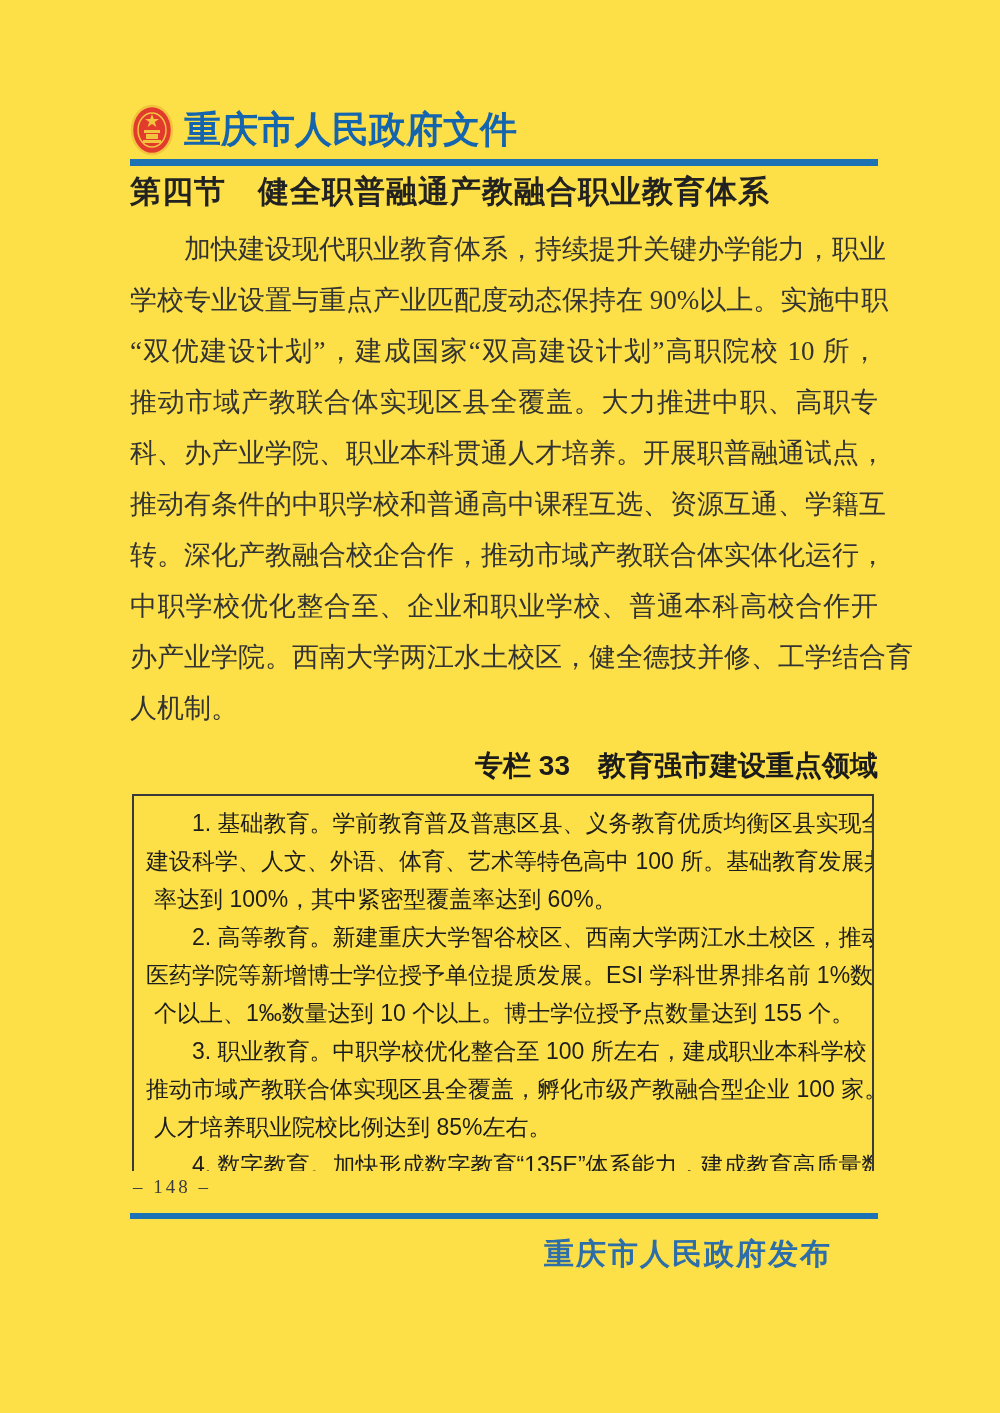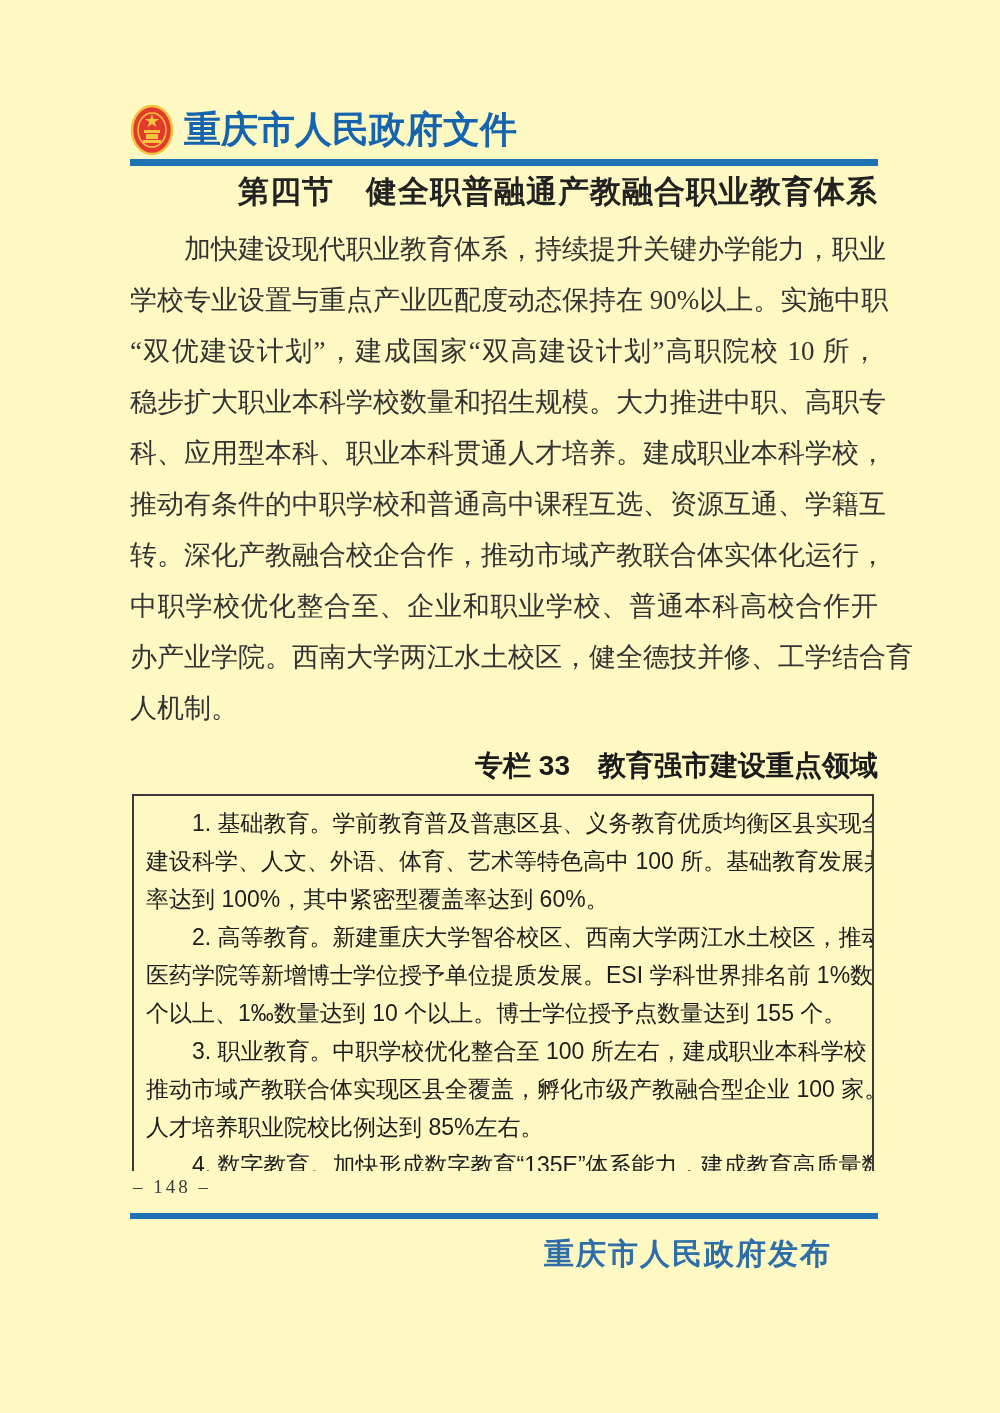--- a/index.html
+++ b/index.html
@@ -4,42 +4,42 @@
 <style>
   * { margin: 0; padding: 0; box-sizing: border-box; }
   html, body { background: #ffffff; }
   body {
     width: 1000px; height: 1413px;
     font-family: "Liberation Serif", "DejaVu Serif", serif;
     color: #2f2f2f;
     position: relative;
     overflow: hidden;
   }
-  .page { position: absolute; inset: 0; background: #fef9c3; }
+  .page { position: absolute; inset: 0; background: #fde047; }
 
   
   .doc-header {
     position: absolute; top: 104px; left: 130px; width: 748px;
     display: flex; align-items: center; gap: 10px;
   }
   .emblem { width: 44px; height: 52px; flex: 0 0 auto; display: flex; align-items: center; }
   .doc-header-title {
     font-size: 37px; font-weight: bold; color: #1564ae;
     letter-spacing: 0px; white-space: nowrap;
     font-family: "Liberation Serif", "DejaVu Serif", serif;
   }
   .header-rule {
     position: absolute; top: 159px; left: 130px; width: 748px; height: 7px;
     background: #1d72b4;
   }
 
   
   .section-title {
     position: absolute; top: 171px; left: 130px; width: 748px;
-    text-align: right; font-size: 31px; font-weight: bold; color: #222;
+    text-align: left; font-size: 31px; font-weight: bold; color: #222;
     letter-spacing: 1px;
   }
 
   
   .body-text {
     position: absolute; top: 224px; left: 130px; width: 748px;
     font-size: 27px; color: #333;
   }
   .body-text > div {
     height: 51px; line-height: 51px;
@@ -62,21 +62,21 @@
     overflow: hidden;
     font-family: "Liberation Sans", "DejaVu Sans", sans-serif;
     color: #1d1d1d;
   }
   .box-item > div {
     height: 38px; line-height: 38px; font-size: 23px;
     text-align: justify; text-align-last: justify;
     white-space: nowrap;
   }
   .box-item > div.indent { text-indent: 2em; }
-  .box-item > div.last-line { text-align-last: left; white-space: normal; }
+  .box-item > div.last-line { text-align-last: left; white-space: normal; margin-left: 8px; }
   
   .box-item:nth-of-type(4) > div.last-line { text-align-last: justify; white-space: nowrap; }
 
   
   .page-number {
     position: absolute; top: 1176px; left: 133px;
     font-size: 19px; color: #3c3c3c; letter-spacing: 3px;
   }
   .footer-rule {
     position: absolute; top: 1213px; left: 130px; width: 748px; height: 6px;
@@ -108,22 +108,22 @@
     <span class="doc-header-title">重庆市人民政府文件</span>
   </div>
   <div class="header-rule"></div>
 
   <div class="section-title">第四节　健全职普融通产教融合职业教育体系</div>
 
   <div class="body-text">
       <div class="indent">加快建设现代职业教育体系，持续提升关键办学能力，职业</div>
       <div>学校专业设置与重点产业匹配度动态保持在 90%以上。实施中职</div>
       <div>“双优建设计划”，建成国家“双高建设计划”高职院校 10 所，</div>
-      <div>稳步扩大职业本科学校数量和招生规模。大力推进中职、高职专</div>
-      <div>科、应用型本科、职业本科贯通人才培养。建成职业本科学校，</div>
+      <div>推动市域产教联合体实现区县全覆盖。大力推进中职、高职专</div>
+      <div>科、办产业学院、职业本科贯通人才培养。开展职普融通试点，</div>
       <div>推动有条件的中职学校和普通高中课程互选、资源互通、学籍互</div>
       <div>转。深化产教融合校企合作，推动市域产教联合体实体化运行，</div>
       <div>中职学校优化整合至、企业和职业学校、普通本科高校合作开</div>
       <div>办产业学院。西南大学两江水土校区，健全德技并修、工学结合育</div>
       <div class="last-line">人机制。</div>
     </div>
 
   <div class="box-title">专栏 33　教育强市建设重点领域</div>
 
   <div class="box">

